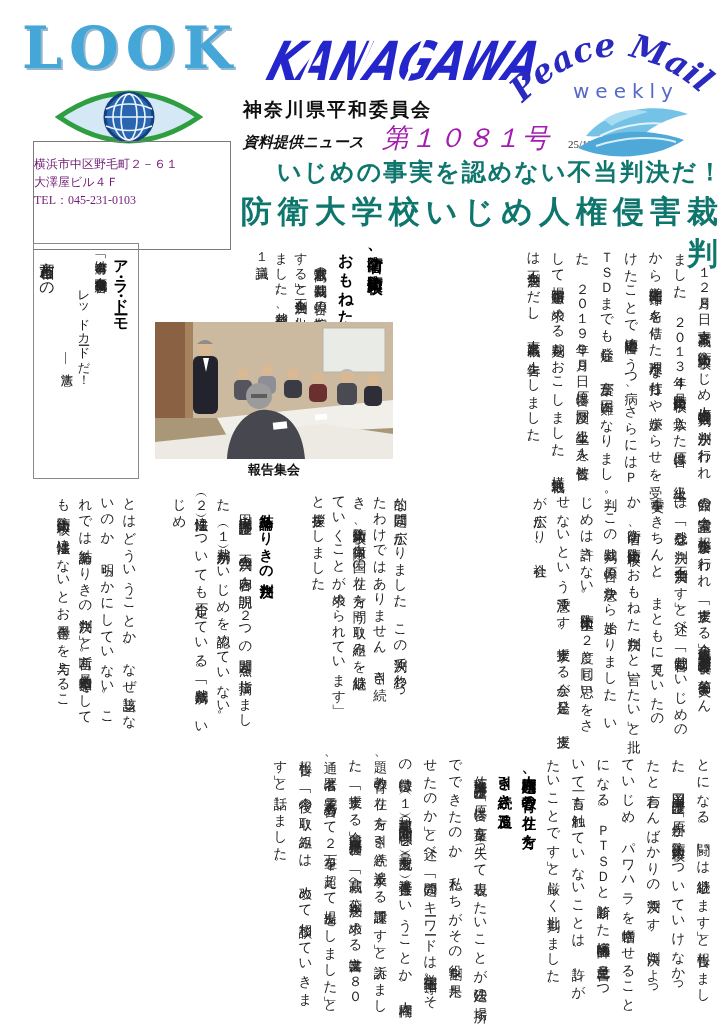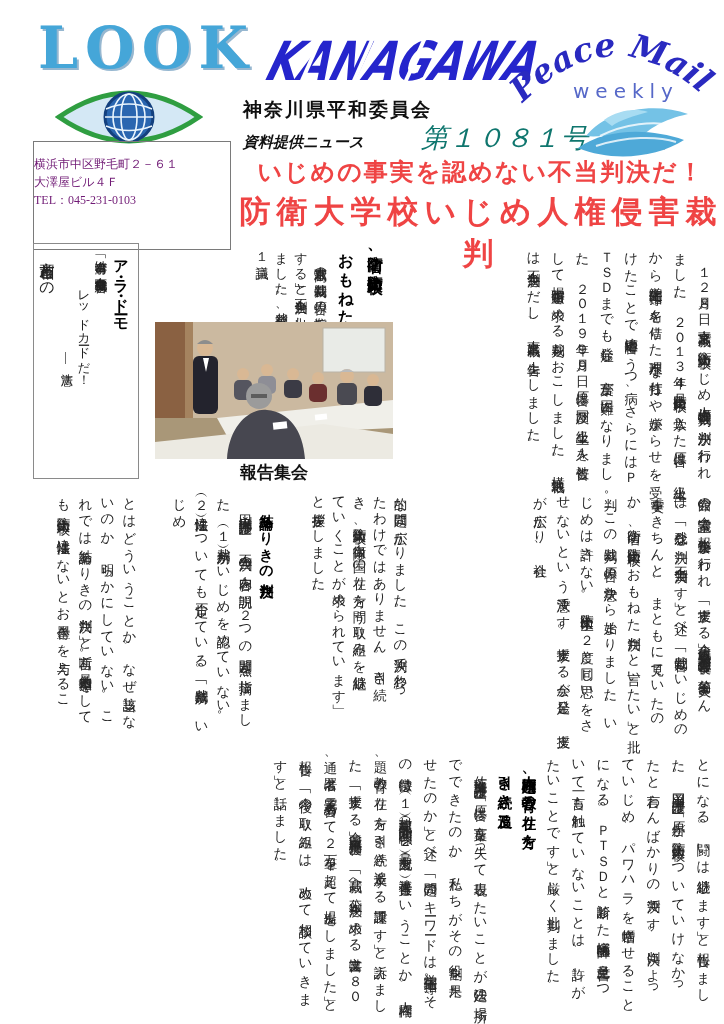--- a/index.html
+++ b/index.html
@@ -1,44 +1,44 @@
 <!DOCTYPE html>
 <html><head>
 <meta charset="utf-8">
 <style>
   html,body{margin:0;padding:0;background:#e9e9e9;}
   #page{position:relative;width:724px;height:1024px;background:#ffffff;margin:0 auto;overflow:hidden;
         font-family:"Liberation Serif","DejaVu Serif",serif;color:#222;}
   .abs{position:absolute;}
   
   .look{left:22px;top:14px;font-family:"DejaVu Serif",serif;font-weight:bold;font-size:57px;
-        color:#45a6d8;letter-spacing:7px;text-shadow:2px 2px 0 rgba(23,96,150,.45);margin-left:16px;}
+        color:#45a6d8;letter-spacing:7px;text-shadow:2px 2px 0 rgba(23,96,150,.45);}
   .addr-box{left:33px;top:141px;width:196px;height:94px;border:1px solid #7a7a7a;
             font-size:12px;line-height:1.52;padding-top:13px;color:#701a75;}
   .org-line{left:243px;top:97px;font-family:"Liberation Sans","DejaVu Sans",sans-serif;
             font-weight:bold;font-size:19px;letter-spacing:2px;color:#101010;}
   .news-row{left:243px;top:120px;display:flex;align-items:flex-end;gap:18px;}
   .news-label{font-family:"Liberation Sans","DejaVu Sans",sans-serif;font-weight:bold;
               font-style:italic;font-size:15px;color:#111;padding-bottom:4px;}
-  .issue-no{font-family:"DejaVu Serif",serif;font-style:italic;font-size:27px;color:#0f766e;letter-spacing:1px;margin-left:39px;}
+  .issue-no{font-family:"DejaVu Serif",serif;font-style:italic;font-size:27px;color:#a21caf;letter-spacing:1px;}
   .issue-date{font-size:11px;color:#333;padding-bottom:4px;}
   
-  .headline{left:238px;top:156px;width:486px;text-align:center;color:#ef4444;
+  .headline{left:238px;top:156px;width:486px;text-align:right;color:#0f766e;
             font-family:"Liberation Sans","DejaVu Sans",sans-serif;font-weight:900;}
   .headline .l1{font-size:24px;letter-spacing:2px;}
   .headline .l2{font-size:31px;letter-spacing:6px;margin-top:3px;}
   
   .v{writing-mode:vertical-rl;}
   .jbody{font-size:13.5px;letter-spacing:1.2px;color:#252525;}
   .a-lead{left:398px;top:243px;width:318px;height:236px;line-height:24.4px;}
   .sec1-title{left:332px;top:243px;height:172px;font-family:"Liberation Sans","DejaVu Sans",sans-serif;
               font-weight:bold;font-size:15.5px;line-height:29px;letter-spacing:1px;color:#000;}
   .sec1-p1{left:152px;top:243px;width:178px;height:82px;font-size:13px;line-height:19.5px;letter-spacing:.5px;}
   .caption{left:155px;top:461px;width:238px;text-align:center;
-           font-family:"Liberation Sans","DejaVu Sans",sans-serif;font-weight:bold;font-size:17px;color:#111;}
+           font-family:"Liberation Sans","DejaVu Sans",sans-serif;font-weight:bold;font-size:13px;color:#111;}
   .sec1-p2{left:410px;top:487px;width:306px;height:246px;line-height:23.5px;}
   .sec1-p3{left:286px;top:487px;width:124px;height:212px;line-height:20.5px;letter-spacing:.6px;}
   .sec2-title{left:258px;top:503px;height:150px;font-family:"Liberation Sans","DejaVu Sans",sans-serif;
               font-weight:bold;font-size:14px;letter-spacing:1px;color:#000;}
   .sec2-p1{left:146px;top:489px;width:110px;height:246px;line-height:22px;}
   .sec2-p2{left:30px;top:489px;width:110px;height:246px;line-height:22px;}
   .band3{left:30px;top:750px;width:686px;height:258px;line-height:25px;letter-spacing:1.6px;}
   .band3 .bh{font-family:"Liberation Sans","DejaVu Sans",sans-serif;font-weight:bold;font-size:14.5px;
              letter-spacing:1px;line-height:24px;text-indent:1em;color:#000;}
   

